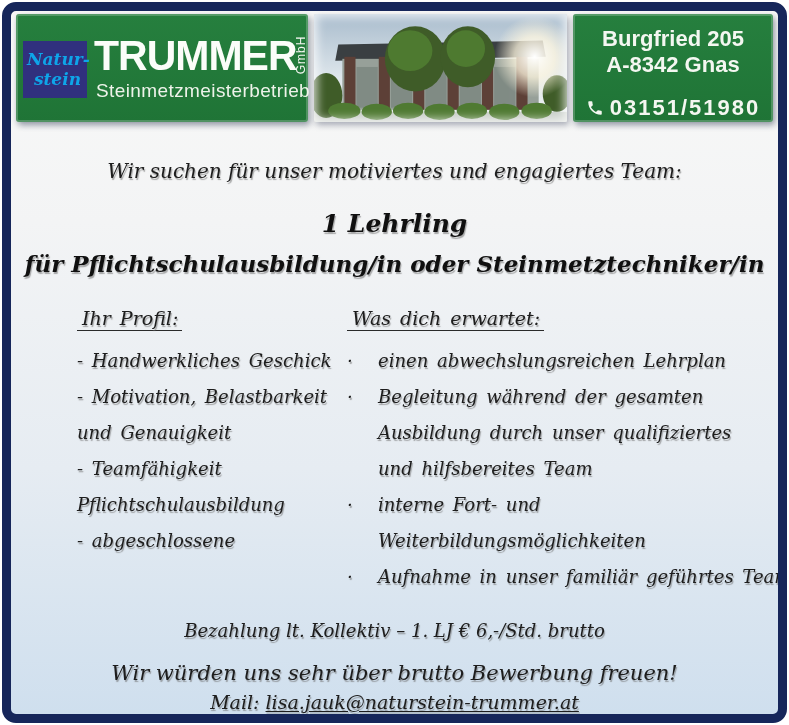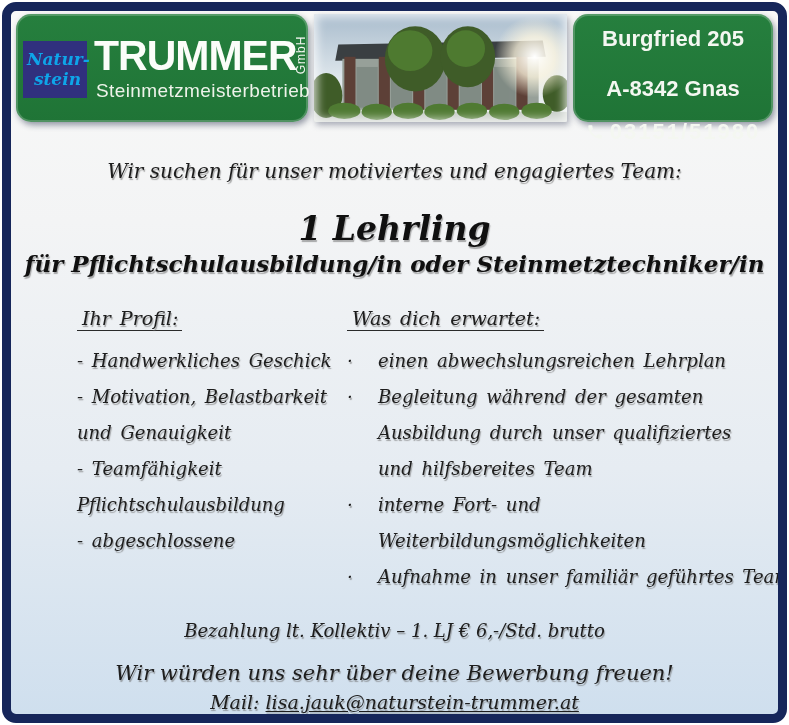--- a/index.html
+++ b/index.html
@@ -9,21 +9,21 @@
     position:absolute; left:2px; top:2px; right:2px; bottom:2px;
     border:9px solid #16265a; border-radius:14px;
     background:linear-gradient(180deg,#f9f9f8 0%,#f3f4f5 30%,#e6ecf2 65%,#cfdfee 100%);
     overflow:hidden;
   }
 
   
   .header{position:absolute; left:5px; top:3px; right:5px; height:108px; display:flex; gap:6px;}
   .panel{
     background:linear-gradient(180deg,#267f3e 0%,#1f7436 100%);
-    border-radius:15px;
+    border-radius:3px;
     box-shadow:inset 0 0 0 2px rgba(255,255,255,0.22), 2px 3px 6px rgba(20,30,60,0.45);
     color:#f4f7f1;
   }
   .logo-panel{width:292px; position:relative;}
   .logo-box{
     position:absolute; left:7px; top:27px; width:64px; height:57px;
     background:#30307e; color:#0ea5e9; font-style:italic; font-weight:bold;
     display:flex; flex-direction:column; justify-content:center; line-height:1.15;
     font-size:17px; text-align:center;
   }
@@ -43,30 +43,30 @@
     font-family:"Liberation Sans",sans-serif; font-size:19px; letter-spacing:0.4px; color:#eef3ea;
   }
   .photo{flex:1; position:relative; border-radius:2px; overflow:hidden; box-shadow:2px 3px 6px rgba(20,30,60,0.35);}
   .photo svg{display:block; width:100%; height:100%;}
   .photo::after{content:""; position:absolute; inset:0; box-shadow:inset 0 0 10px 3px rgba(255,255,255,0.75); pointer-events:none;}
   .contact-panel{
     width:200px; text-align:center; font-family:"Liberation Sans",sans-serif; font-weight:bold;
     display:flex; flex-direction:column; align-items:center; padding-top:12px; box-sizing:border-box;
   }
   .addr1{font-size:22px;}
-  .addr2{font-size:22px; margin-top:24px;}
+  .addr2{font-size:22px; }
   .phone-row{display:flex; align-items:center; gap:6px; margin-top:17px; letter-spacing:2px; font-size:22px;}
   .phone-row svg{width:18px; height:18px;}
 
   
   .emboss{color:#1d1d1d; text-shadow:1px 1.5px 1px rgba(105,105,105,0.55); font-style:italic;}
   .center{position:absolute; left:0; right:0; text-align:center;}
 
   .intro{top:148px; font-size:20px;}
-  .title{top:198px; font-size:33px; font-weight:bold; color:#101010;}
+  .title{top:198px; font-size:25px; font-weight:bold; color:#101010;}
   .subtitle{top:239px; font-size:23px; font-weight:bold; color:#101010;}
 
   .col{position:absolute; font-size:18px; word-spacing:3px;}
   .col-heading{
     display:inline-block; font-size:19px; padding:0 4px 1px 5px;
     border-bottom:1.6px solid #2a2a2a; margin-bottom:12px;
   }
   .col-line{line-height:36px; white-space:nowrap;}
   .profile-col{left:66px; top:296px; width:270px;}
   .expect-col{left:336px; top:296px; width:420px;}
@@ -205,18 +205,18 @@
       <span class="bullet"></span>
       <span>Weiterbildungsmöglichkeiten</span>
     </div>
     <div class="erow">
       <span class="bullet">·</span>
       <span>Aufnahme in unser familiär geführtes Team</span>
     </div>
   </div>
 
   <div class="center payline emboss">Bezahlung lt. Kollektiv – 1. LJ € 6,-/Std. brutto</div>
-  <div class="center closing emboss">Wir würden uns sehr über deine Bewerbung freuen!</div>
+  <div class="center closing emboss">Wir würden uns sehr über brutto Bewerbung freuen!</div>
   <div class="center mailline emboss">
     <span>Mail: </span><a href="#">lisa.jauk@naturstein-trummer.at</a>
   </div>
 
 </div>
 
 </body></html>

